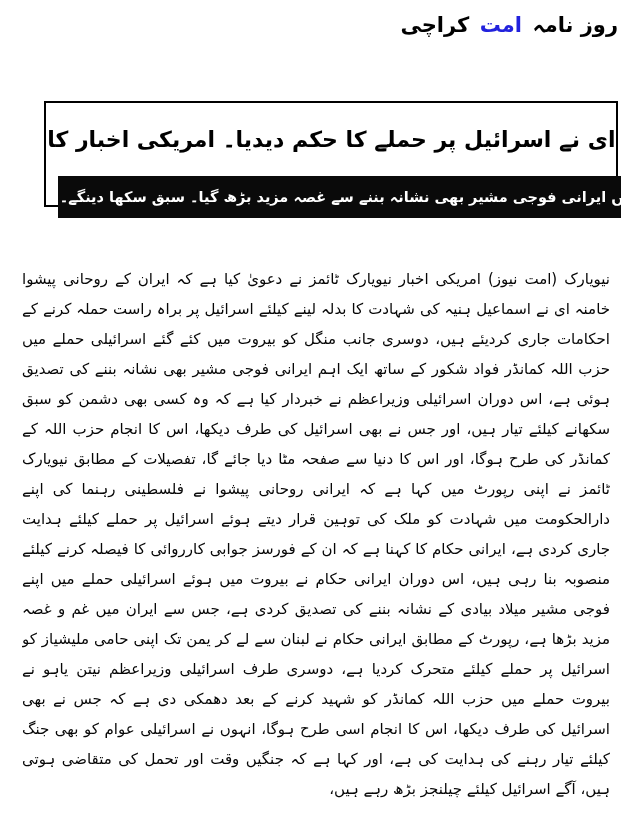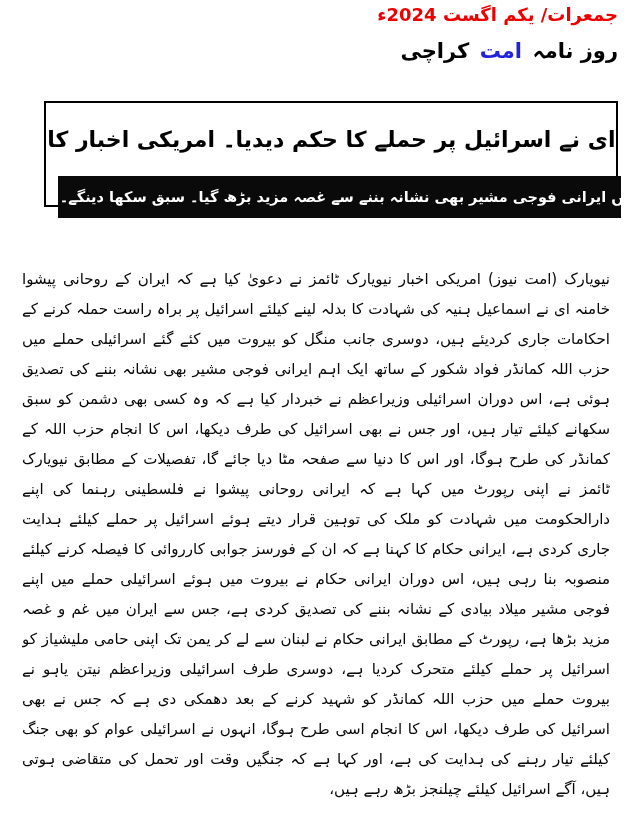--- a/index.html
+++ b/index.html
@@ -102,21 +102,20 @@
     text-align: justify;
     color: #060606;
   }
 </style>
 </head>
 <body>
 
 <div class="page">
 
   <div class="masthead">
-    <div class="masthead-date">جمعرات/ یکم اگست 2024ء</div>
     <div class="masthead-paper">
       <span>روز نامہ</span>
       <span class="paper-name">امت</span>
       <span>کراچی</span>
     </div>
   </div>
 
   <div class="headline-box">
     <div class="headline-text">خامنہ ای نے اسرائیل پر حملے کا حکم دیدیا۔ امریکی اخبار کا دعویٰ</div>
   </div>

